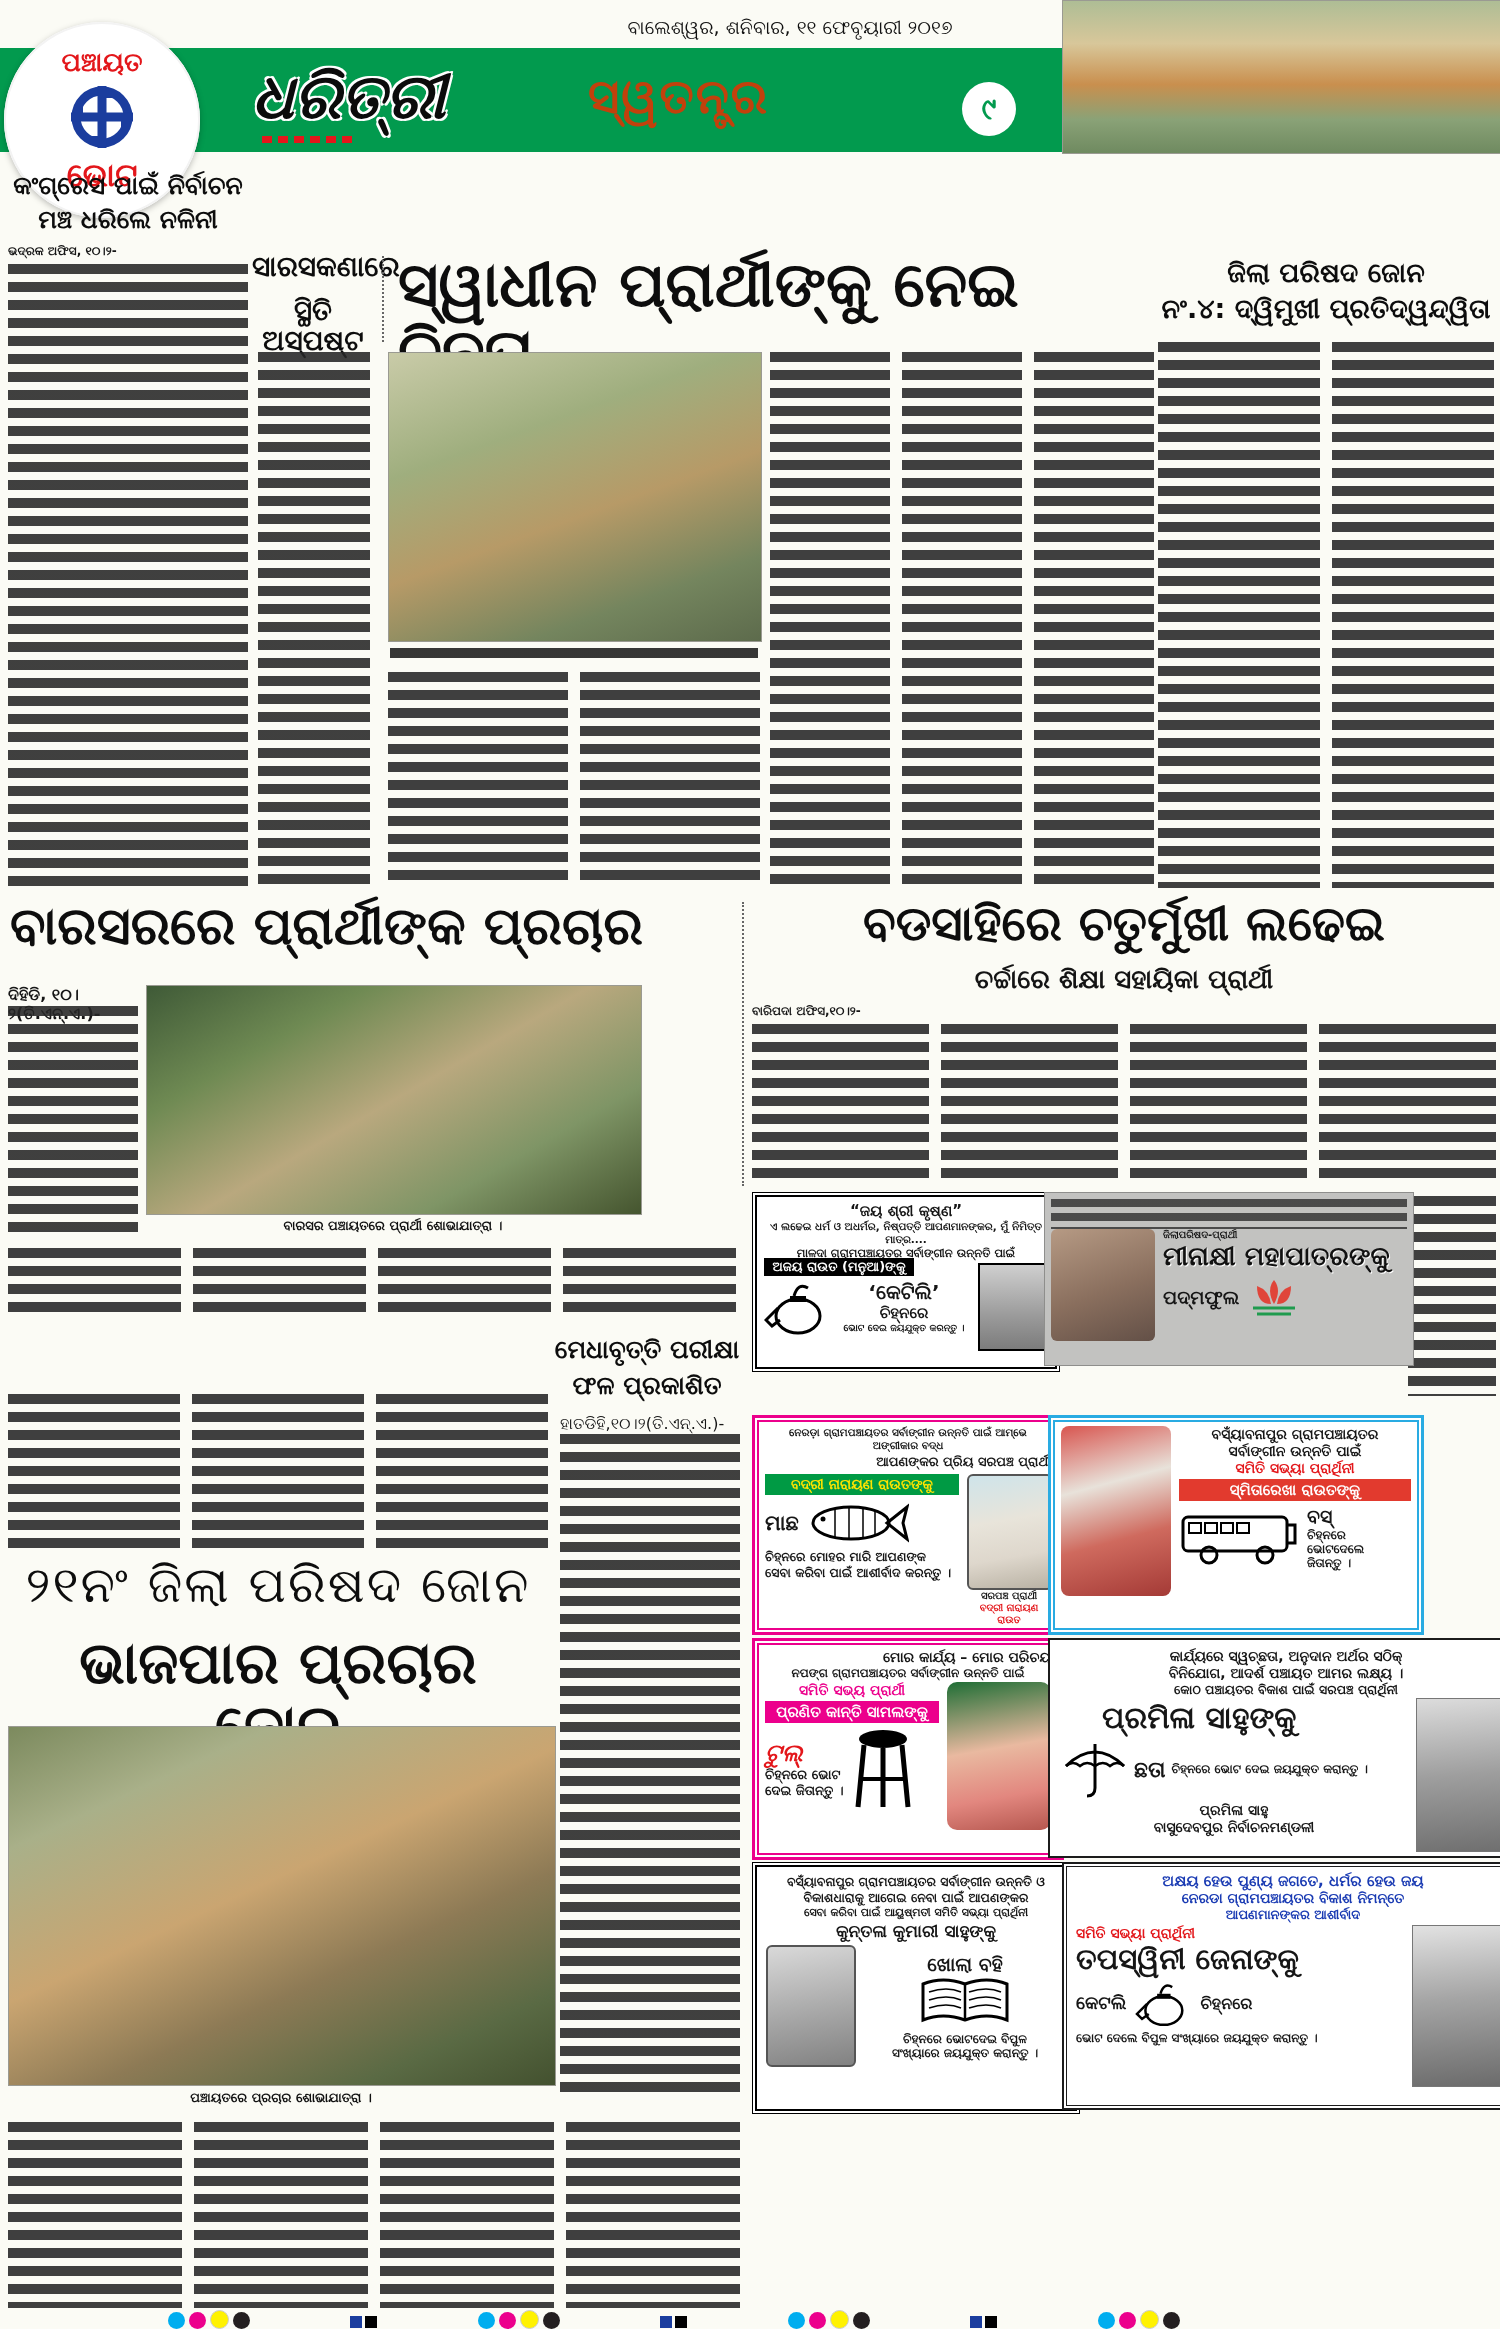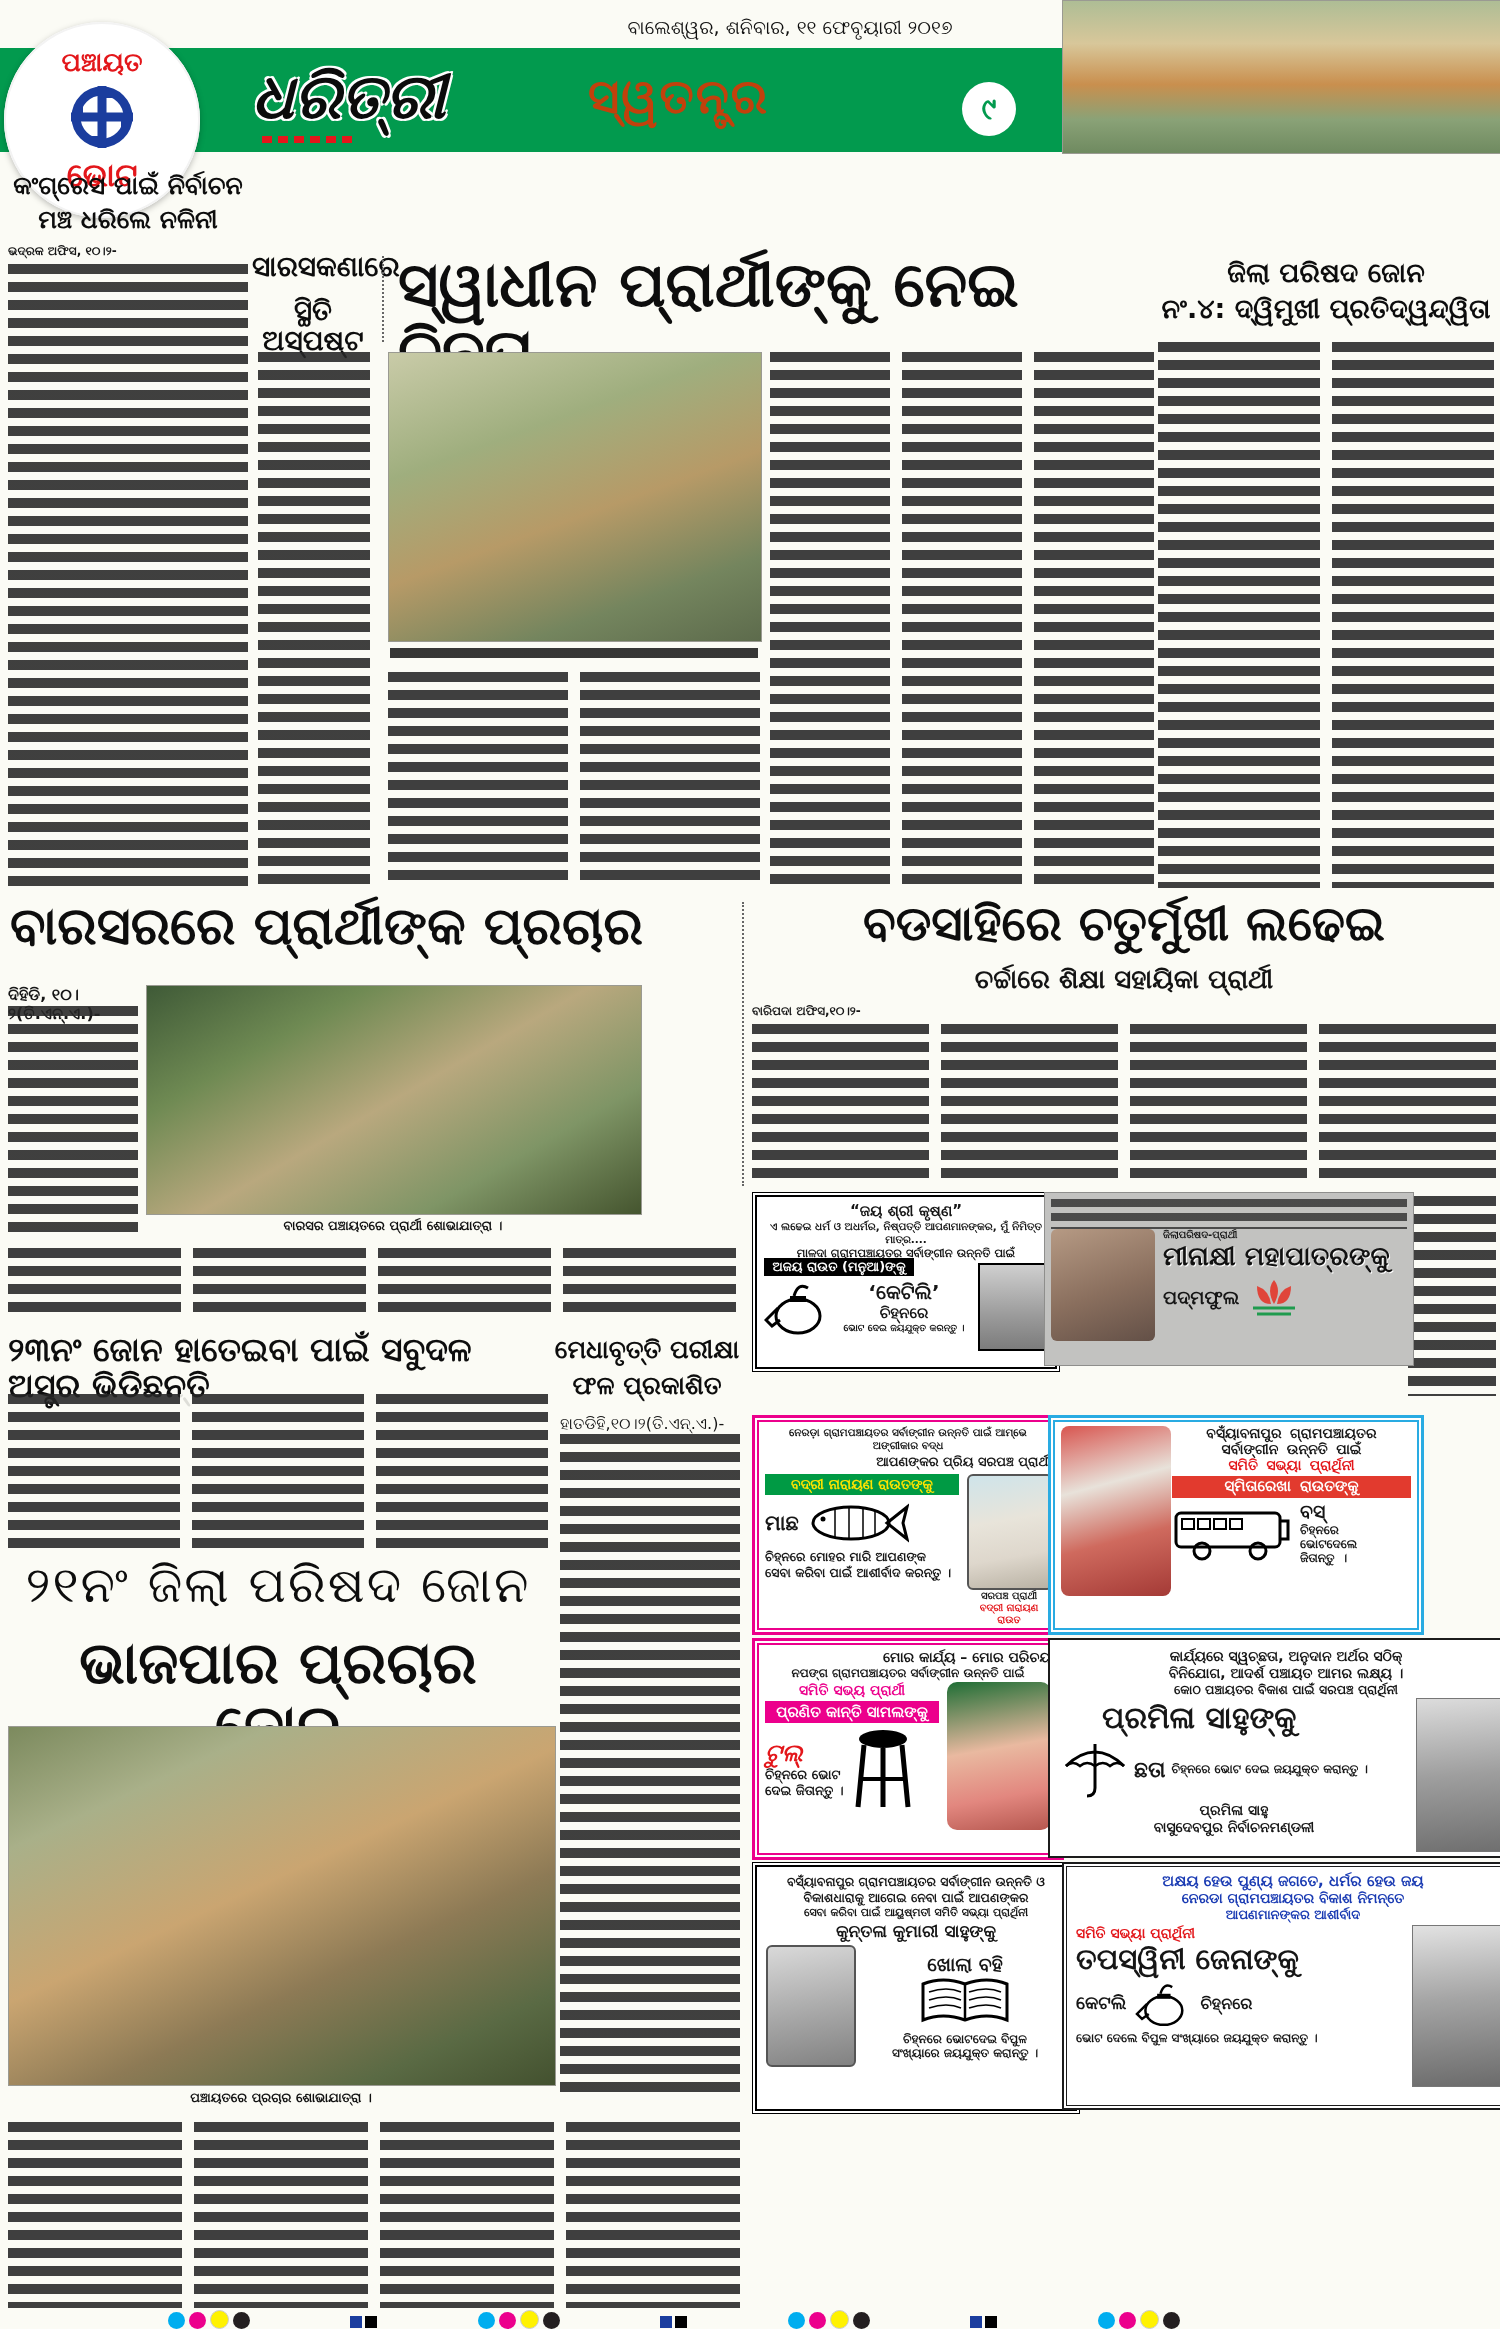--- a/index.html
+++ b/index.html
@@ -190,21 +190,21 @@
       </div>
       <div style="width:84px;">
         <div style="width:82px;height:112px;border:2px solid #555;border-radius:6px;background:linear-gradient(170deg,#cfe4ea,#e8e4da 40%,#ded7cc 70%,#b9b2a4);"></div>
         <div class="phcap">ସରପଞ୍ଚ ପ୍ରାର୍ଥୀ</div>
         <div class="phcap" style="color:#e3171b;">ବଦ୍ରୀ ନାରାୟଣ ରାଉତ</div>
       </div>
     </div>
   </div>
 
   <div class="abs cyanbox" style="left:1048px;top:1415px;width:350px;height:198px;padding:8px 10px;">
-    <div style="display:flex;gap:1px;font-family:Liberation Mono, monospace;">
+    <div style="display:flex;gap:8px;">
       <div style="width:110px;height:170px;border-radius:8px;background:linear-gradient(165deg,#d8554f,#e8e2da 35%,#cf6a5e 65%,#a43a36);"></div>
       <div style="flex:1;">
         <div class="ctr b" style="font-size:14px;">ବସ୍ୟାଁବନାପୁର ଗ୍ରାମପଞ୍ଚାୟତର</div>
         <div class="ctr b" style="font-size:14px;">ସର୍ବାଙ୍ଗୀନ ଉନ୍ନତି ପାଇଁ</div>
         <div class="ctr b" style="font-size:14px;color:#e3171b;">ସମିତି ସଭ୍ୟା ପ୍ରାର୍ଥିନୀ</div>
         <div class="adname-bar" style="background:#e23a2e;font-size:15px;padding:2px 0;margin-top:2px;">ସ୍ମିତାରେଖା ରାଉତଙ୍କୁ</div>
         <div style="display:flex;align-items:center;gap:8px;margin-top:4px;">
           <svg width="120" height="58" viewBox="0 0 120 58">
             <rect x="4" y="8" width="104" height="34" rx="5" fill="none" stroke="#000" stroke-width="3"></rect>
             <path d="M108 16 h8 v18 h-8" fill="none" stroke="#000" stroke-width="3"></path>
@@ -310,21 +310,20 @@
             <rect x="26" y="20" width="16" height="6" fill="#000"></rect>
           </svg>
           <span class="b" style="font-size:16px;">ଚିହ୍ନରେ</span>
         </div>
         <div class="b" style="font-size:12px;margin-top:2px;">ଭୋଟ ଦେଲେ ବିପୁଳ ସଂଖ୍ୟାରେ ଜୟଯୁକ୍ତ କରାନ୍ତୁ ।</div>
       </div>
       <div style="width:96px;height:160px;border:1px solid #777;background:linear-gradient(175deg,#e2e2e2,#a5a5a5 45%,#6b6b6b);"></div>
     </div>
   </div>
 
-  <div class="abs hl" style="left:8px;top:1332px;width:544px;font-size:33px;">୨୩ନଂ ଜୋନ ହାତେଇବା ପାଇଁ ସବୁଦଳ ଅସ୍ତ୍ର ଭିଡିଛନ୍ତି</div>
   <div class="abs hl ctr" style="left:552px;top:1336px;width:190px;font-size:25px;">ମେଧାବୃତ୍ତି ପରୀକ୍ଷା</div>
   <div class="abs hl ctr" style="left:552px;top:1372px;width:190px;font-size:25px;">ଫଳ ପ୍ରକାଶିତ</div>
 
   <div class="abs tx" style="left:8px;top:1394px;width:540px;height:156px;
        background:repeating-linear-gradient(to right,transparent 0 172px,#fbfbf5 172px 184px),
                   repeating-linear-gradient(#262626 0 10px,transparent 10px 18px);"></div>
 
   <div class="abs" style="left:560px;top:1414px;width:182px;font-size:16px;font-weight:normal;">ହାତଡିହି,୧୦।୨(ତି.ଏନ୍.ଏ.)-</div>
   <div class="abs tx" style="left:560px;top:1434px;width:180px;height:662px;
        background:repeating-linear-gradient(#262626 0 10px,transparent 10px 18px);"></div>

